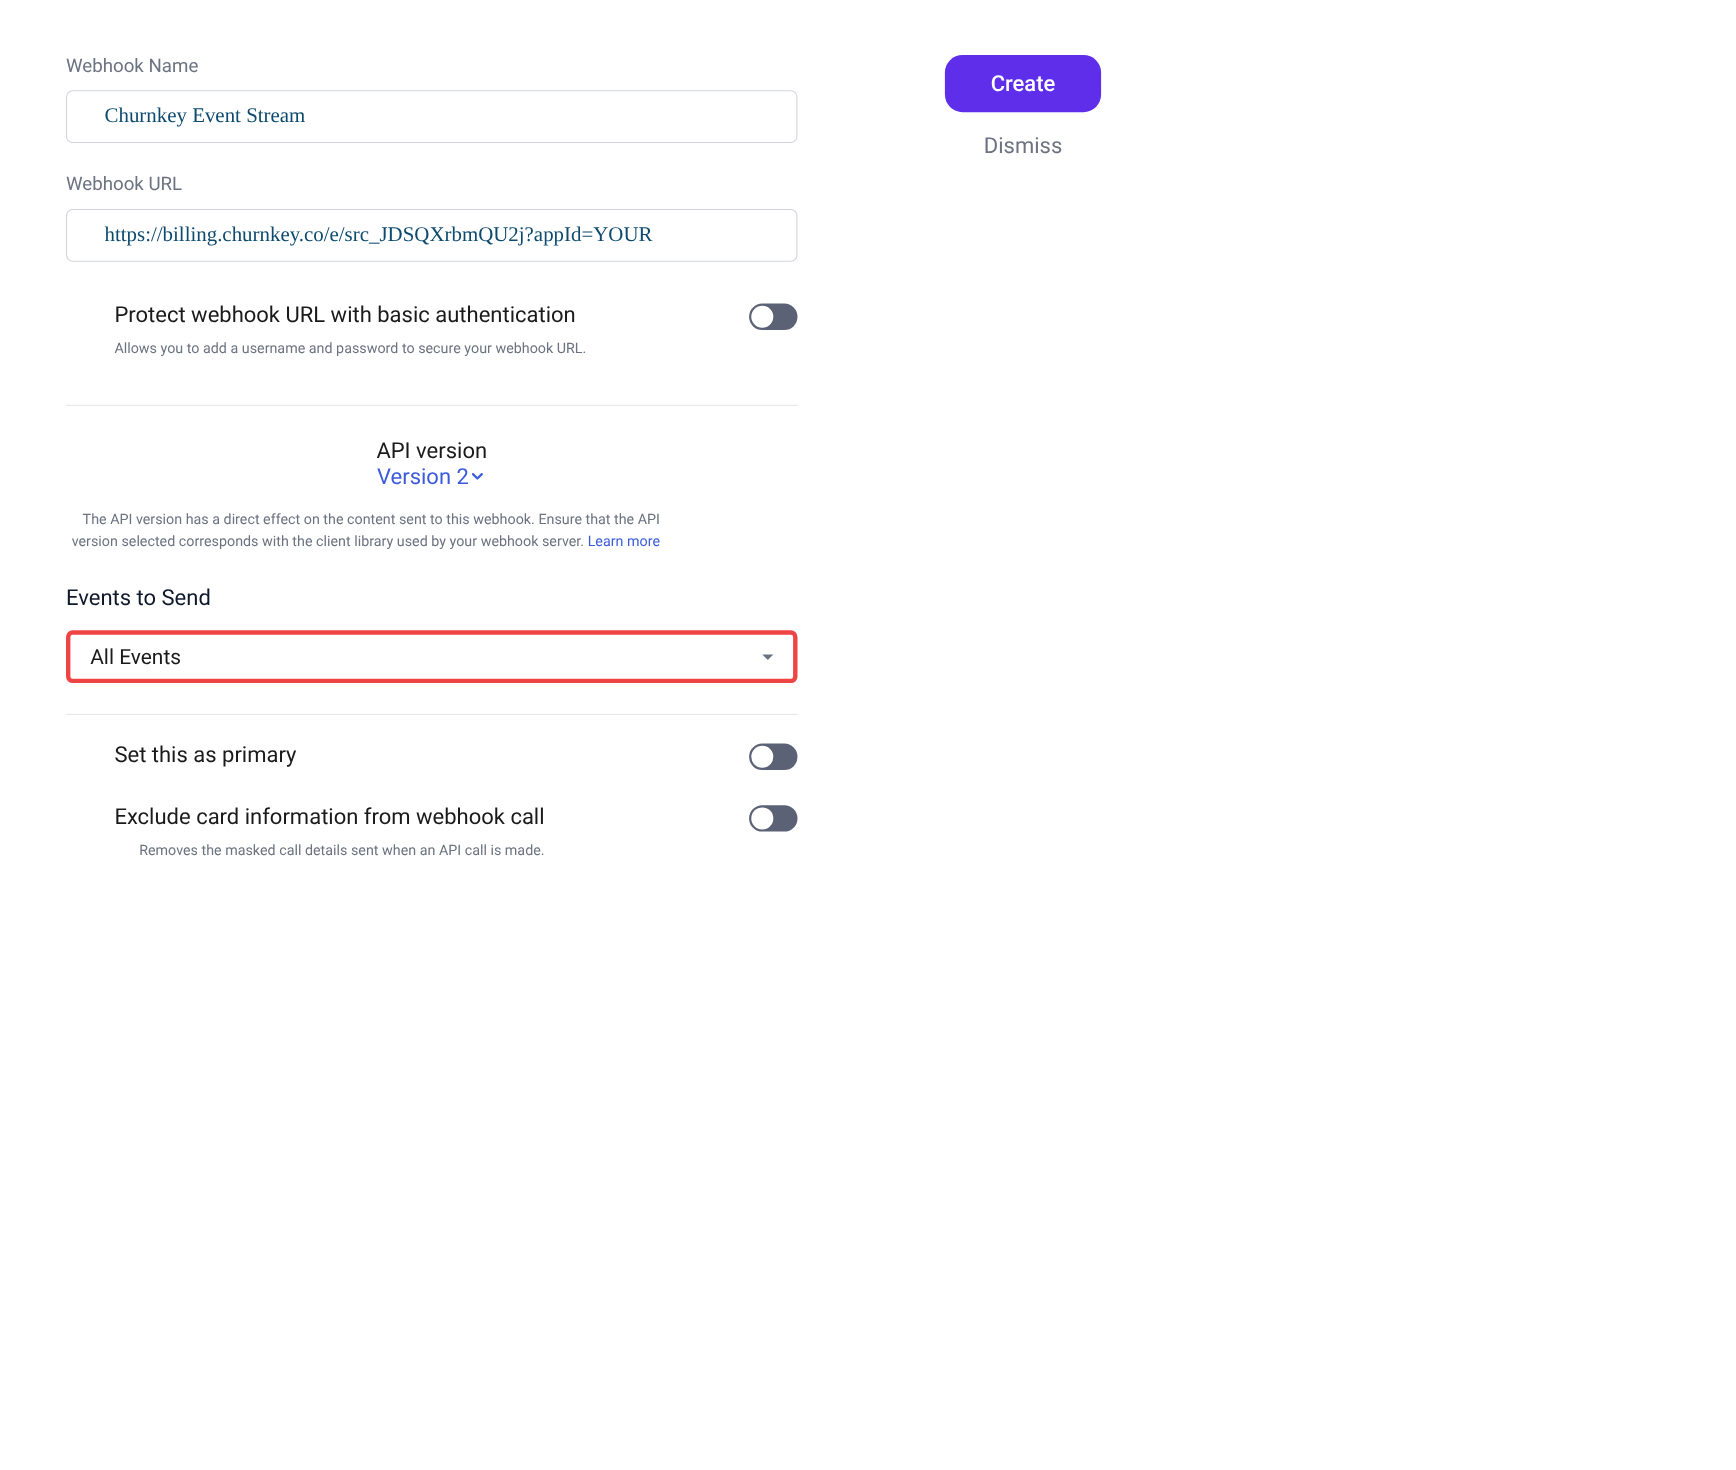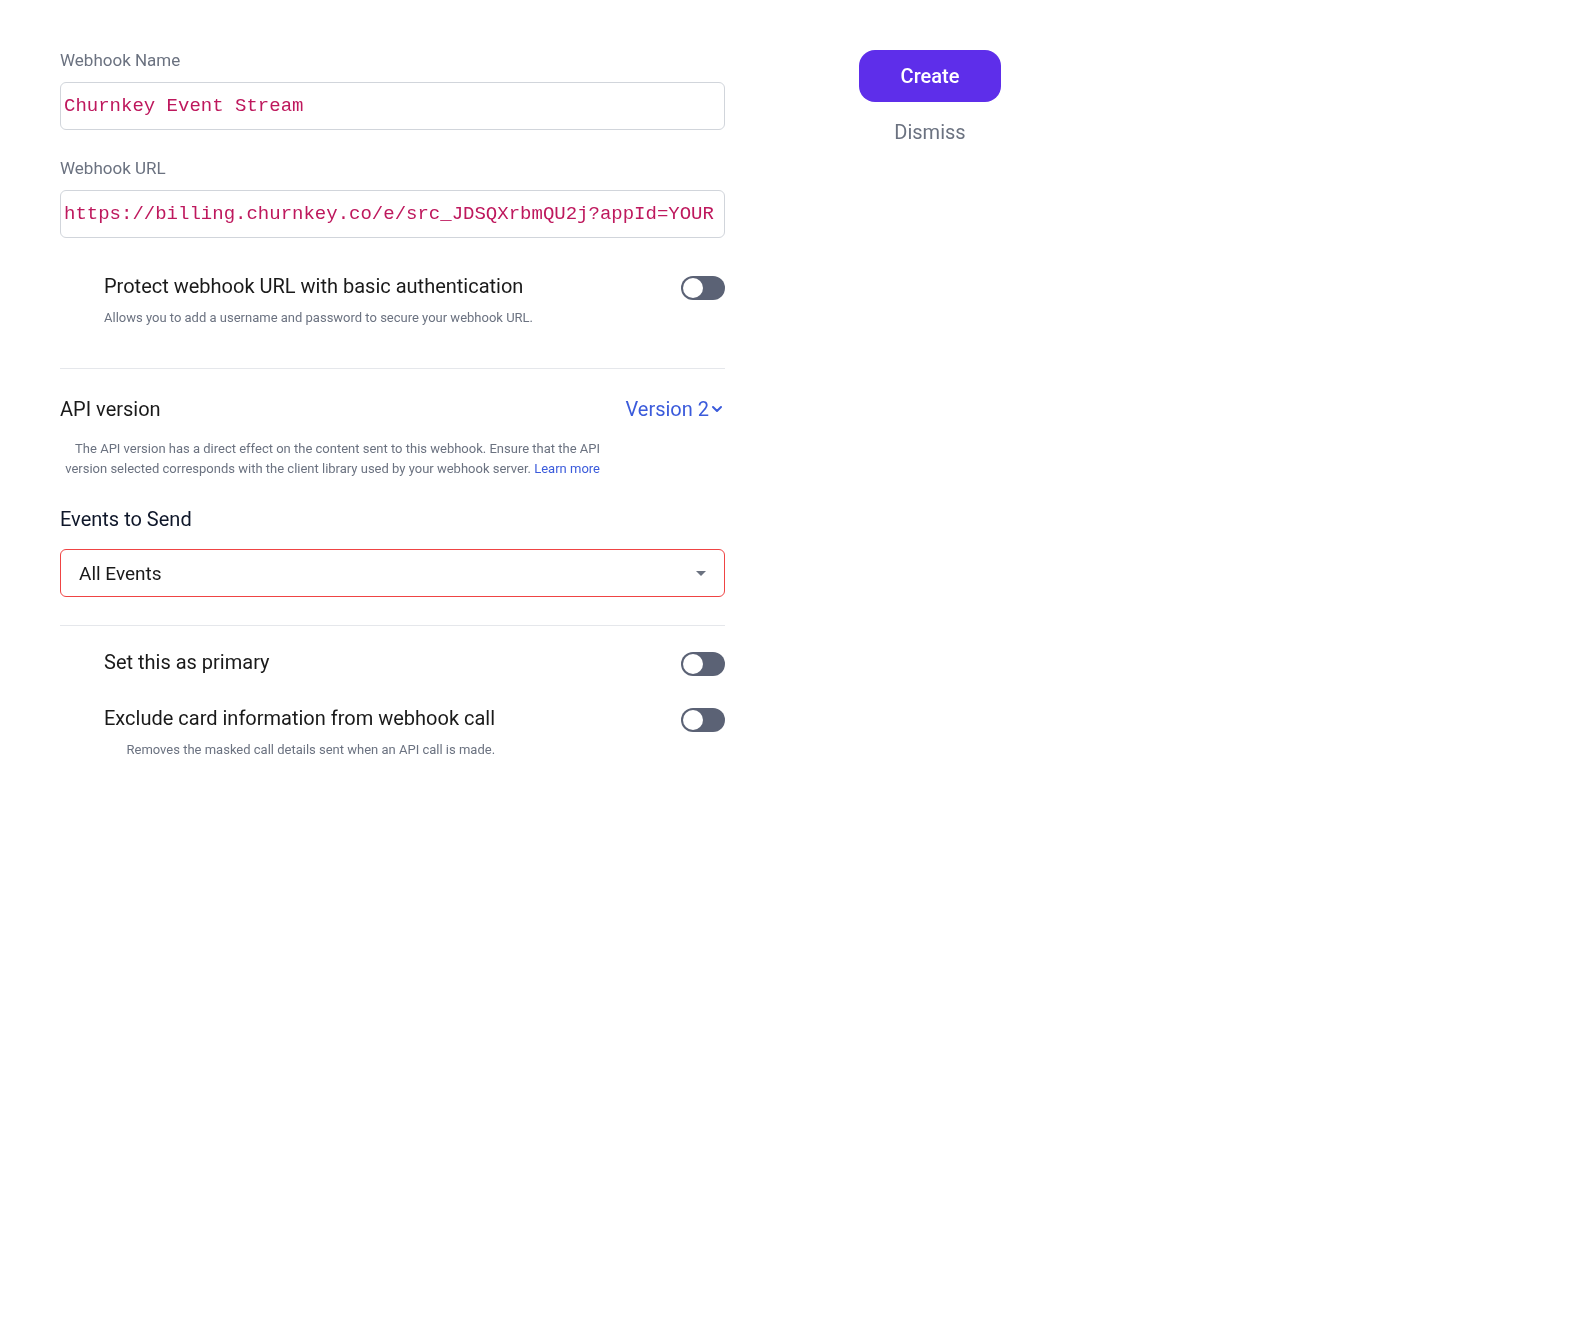--- a/index.html
+++ b/index.html
@@ -39,24 +39,24 @@
     .field-label {
       font-size: 17px;
       color: #6b7280;
       margin-bottom: 12px;
     }
     .text-input {
       width: 100%;
       height: 48px;
       border: 1px solid #d1d5db;
       border-radius: 6px;
-      padding: 0 3px;
+      padding: 0 34px;
       font-size: 19px;
-      color: #be185d;
-      font-family: Liberation Mono, monospace;
+      color: #0c4a6e;
+      font-family: Liberation Serif, serif;
       outline: none;
     }
     .field-group {
       margin-bottom: 28px;
     }
     .setting-row {
       display: flex;
       justify-content: space-between;
       align-items: flex-start;
       gap: 40px;
@@ -100,20 +100,21 @@
       margin: 40px 0 28px 0;
     }
     .divider.tight {
       margin: 28px 0 24px 0;
     }
     .api-version-row {
       display: flex;
       justify-content: space-between;
       align-items: center;
       margin-bottom: 18px;
+      flex-direction: column;
     }
     .api-version-label {
       font-size: 20px;
       color: #1a1a1a;
     }
     .api-version-select {
       display: flex;
       align-items: center;
       gap: 0;
       color: #3b5bdb;
@@ -137,21 +138,21 @@
     }
     .events-title {
       font-size: 20px;
       color: #0f172a;
       margin-top: 28px;
       margin-bottom: 18px;
     }
     .select {
       width: 100%;
       height: 48px;
-      border: 1px solid #ef4444;
+      border: 4px solid #ef4444;
       border-radius: 6px;
       padding: 0 18px;
       display: flex;
       align-items: center;
       justify-content: space-between;
       cursor: pointer;
       font-size: 19px;
     }
     .select .caret {
       width: 0;

